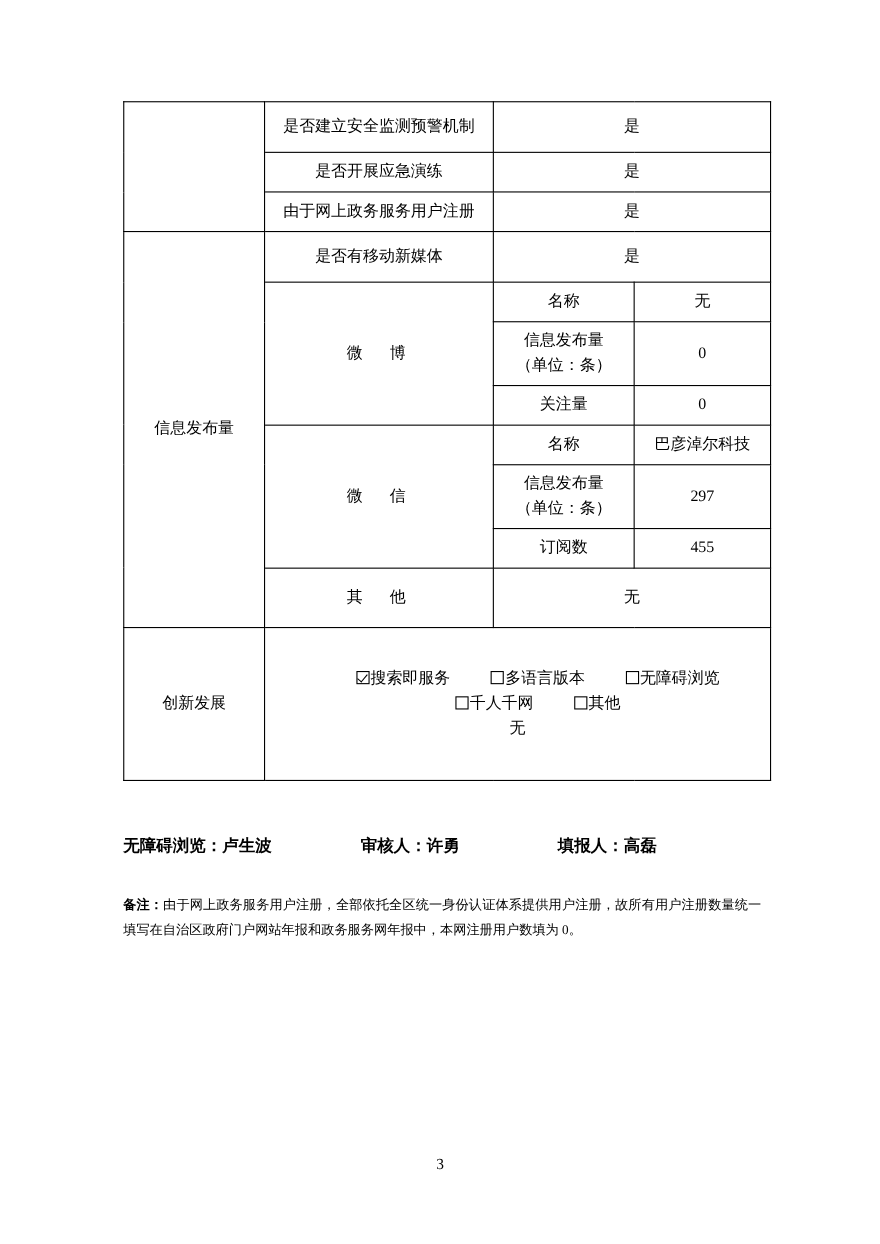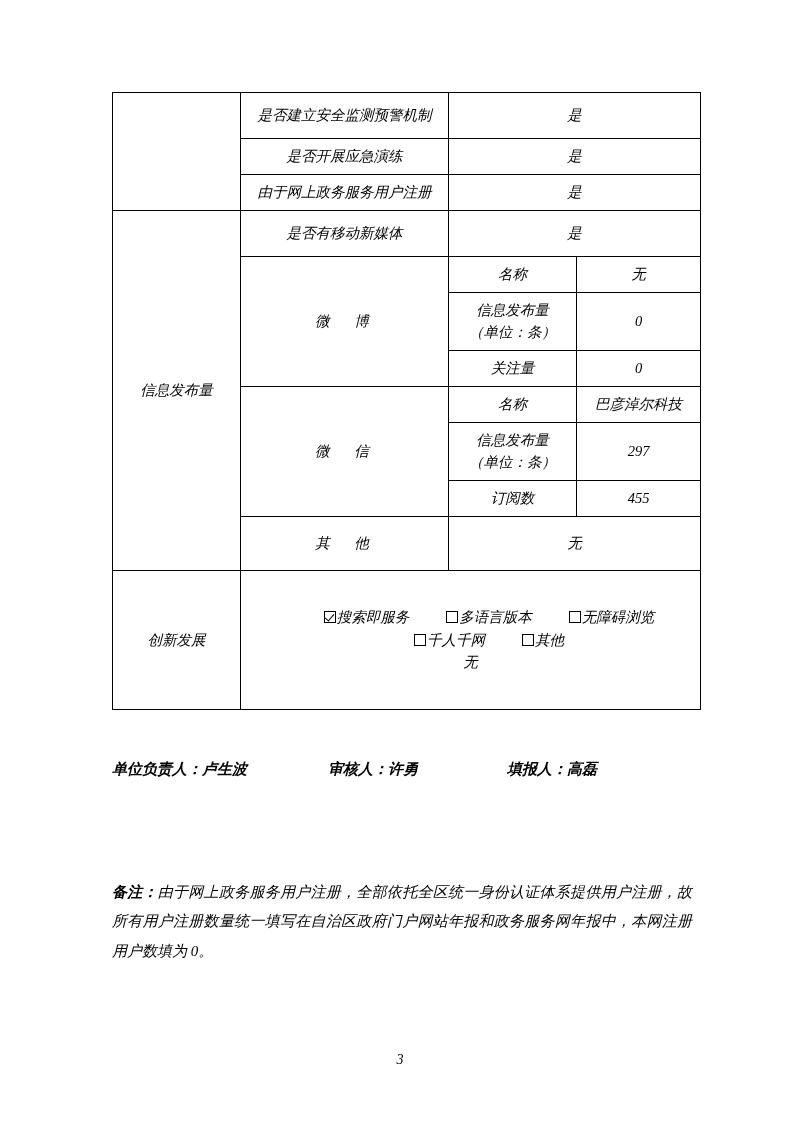--- a/index.html
+++ b/index.html
@@ -13,21 +13,20 @@
     position: relative;
     font-family: "Liberation Serif", "DejaVu Serif", serif;
     color: #000000;
   }
   .page {
     position: absolute;
     left: 0; top: 0;
     width: 765px;
     height: 1131px;
     overflow: hidden;
-    font-style: italic;
   }
   table.report {
     position: absolute;
     left: 112px;
     top: 92px;
     width: 588px;
     border-collapse: collapse;
     table-layout: fixed;
   }
   table.report td {
@@ -105,23 +104,23 @@
   }
   .sig-item .val {
     font-weight: bold;
   }
   .sig-item.normalval .val {
     font-weight: normal;
   }
   .note {
     position: absolute;
     left: 112px;
-    top: 878px;
+    top: 811px;
     width: 580px;
-    font-size: 15px;
+    font-size: 12px;
     line-height: 1.95;
     text-align: justify;
   }
   .note .lbl { font-weight: bold; }
   .page-num {
     position: absolute;
     left: 0;
     top: 1052px;
     width: 800px;
     text-align: center;
@@ -208,21 +207,21 @@
             <div>无</div>
           </div>
         </td>
       </tr>
     </tbody>
   </table>
 
   <div class="signatures">
     <div class="sig-row">
       <div class="sig-item" style="left:0px">
-        <span>单位负责人：</span><span class="val">卢生波</span>
+        <span>无障碍浏览：</span><span class="val">卢生波</span>
       </div>
       <div class="sig-item" style="left:216px">
         <span>审核人：</span><span class="val">许勇</span>
       </div>
       <div class="sig-item" style="left:395px">
         <span>填报人：</span><span class="val">高磊</span>
       </div>
     </div>
   </div>
 

